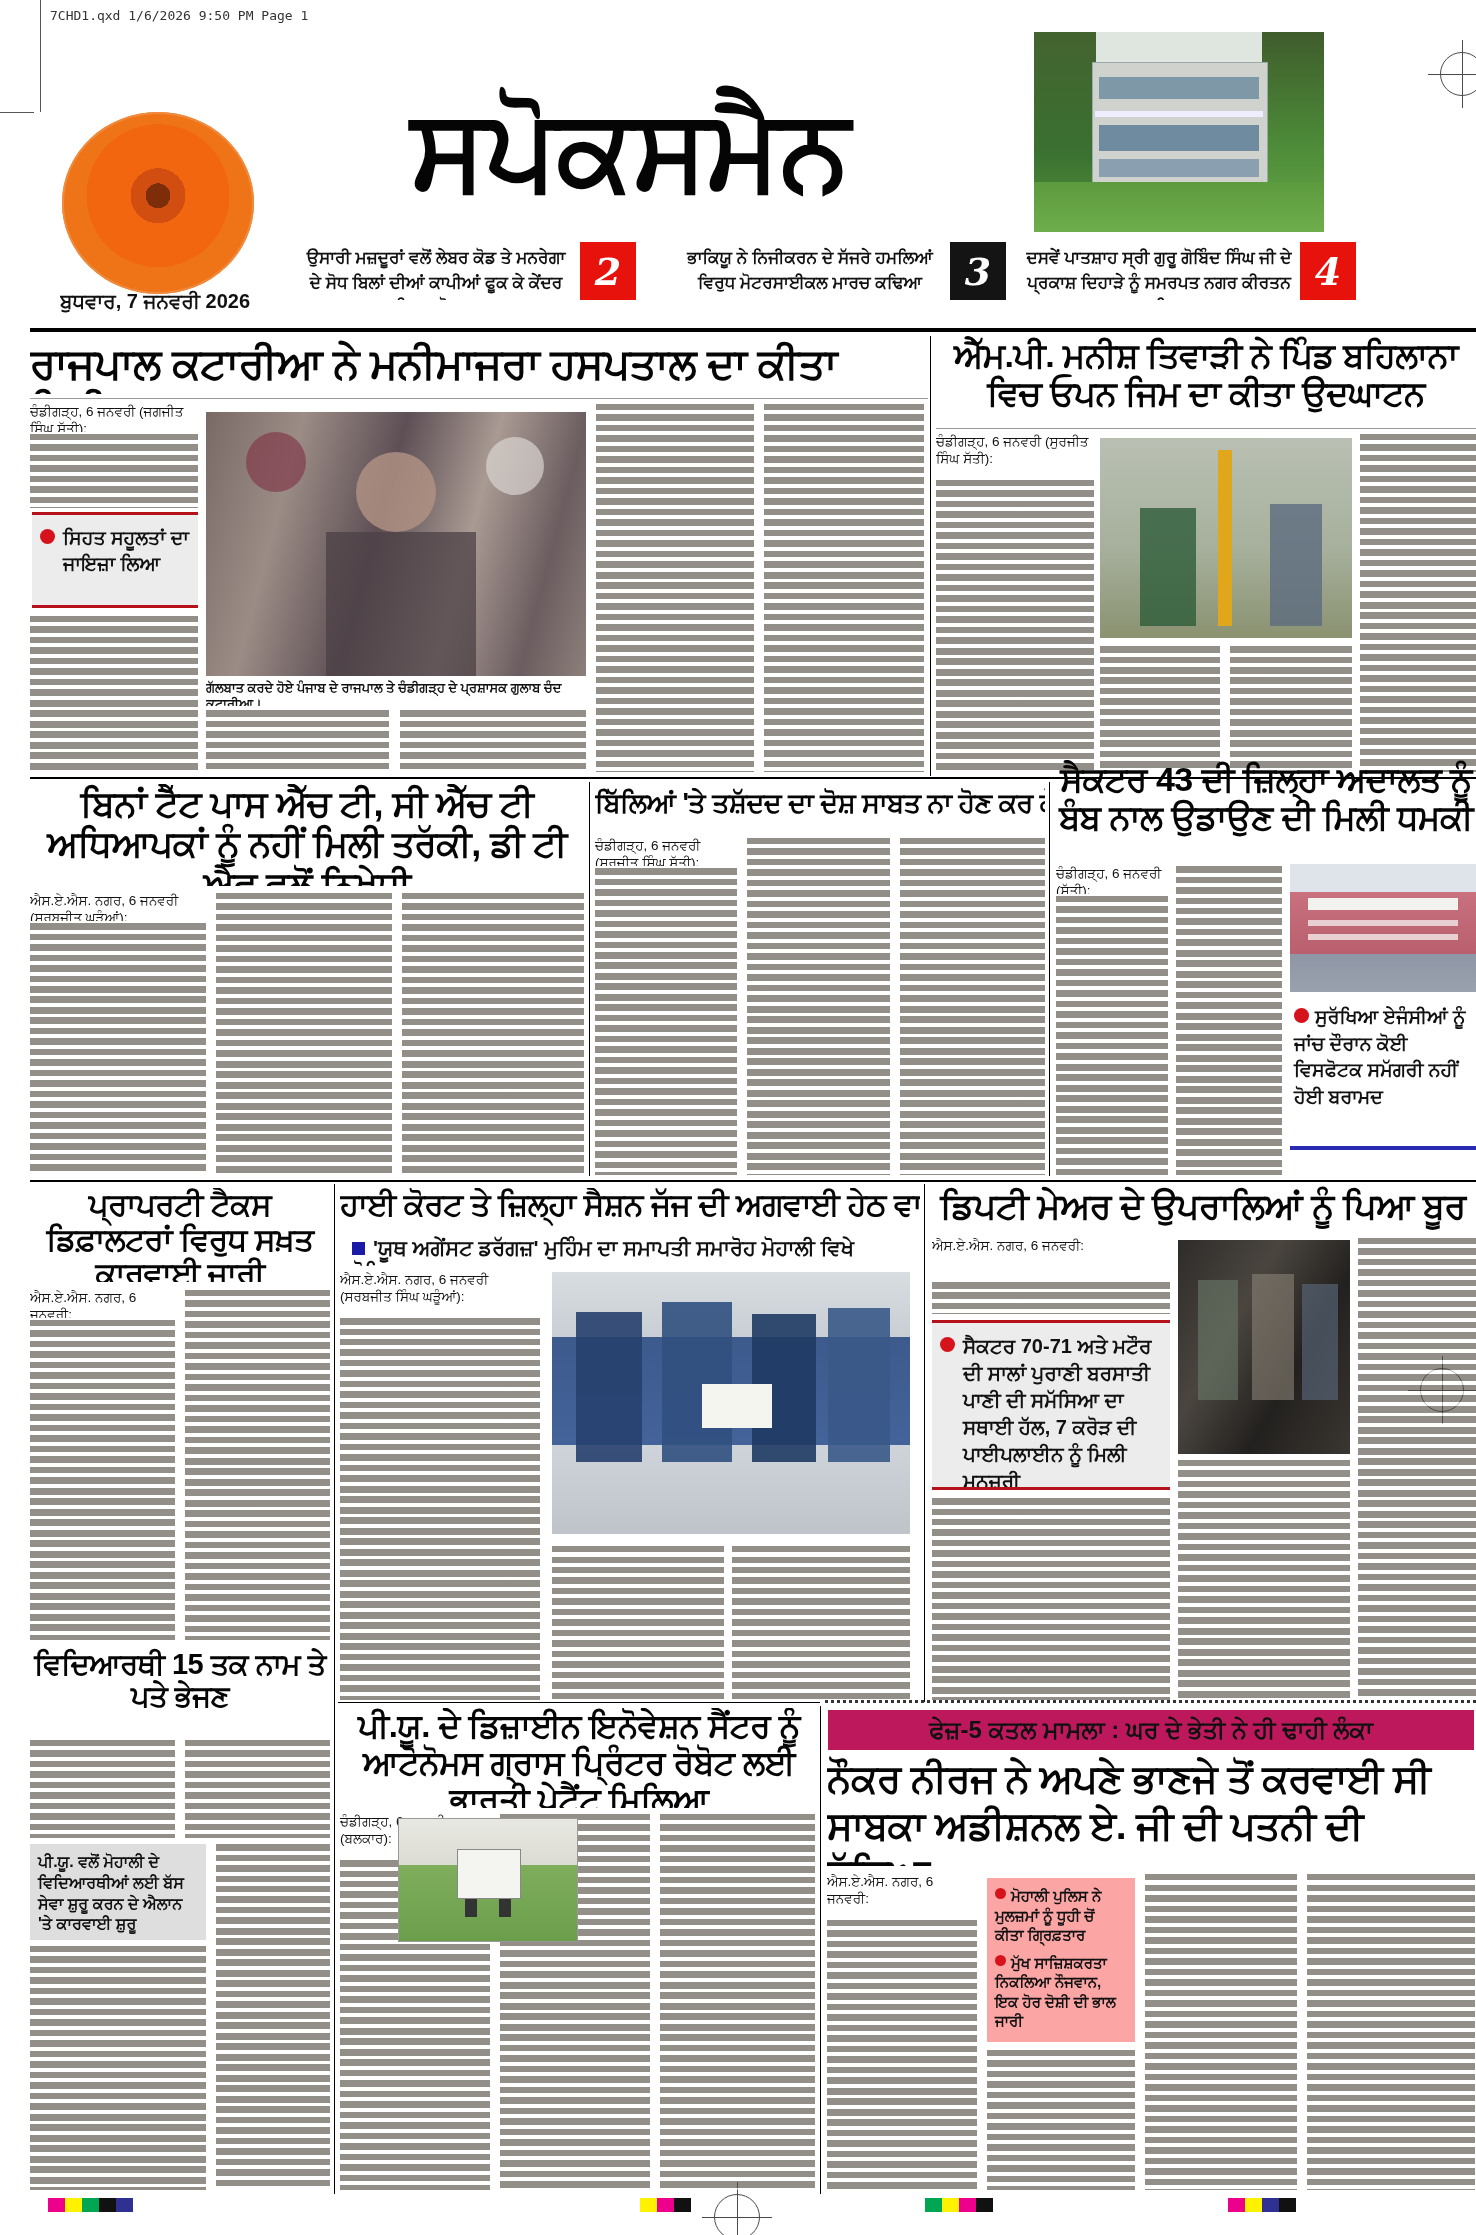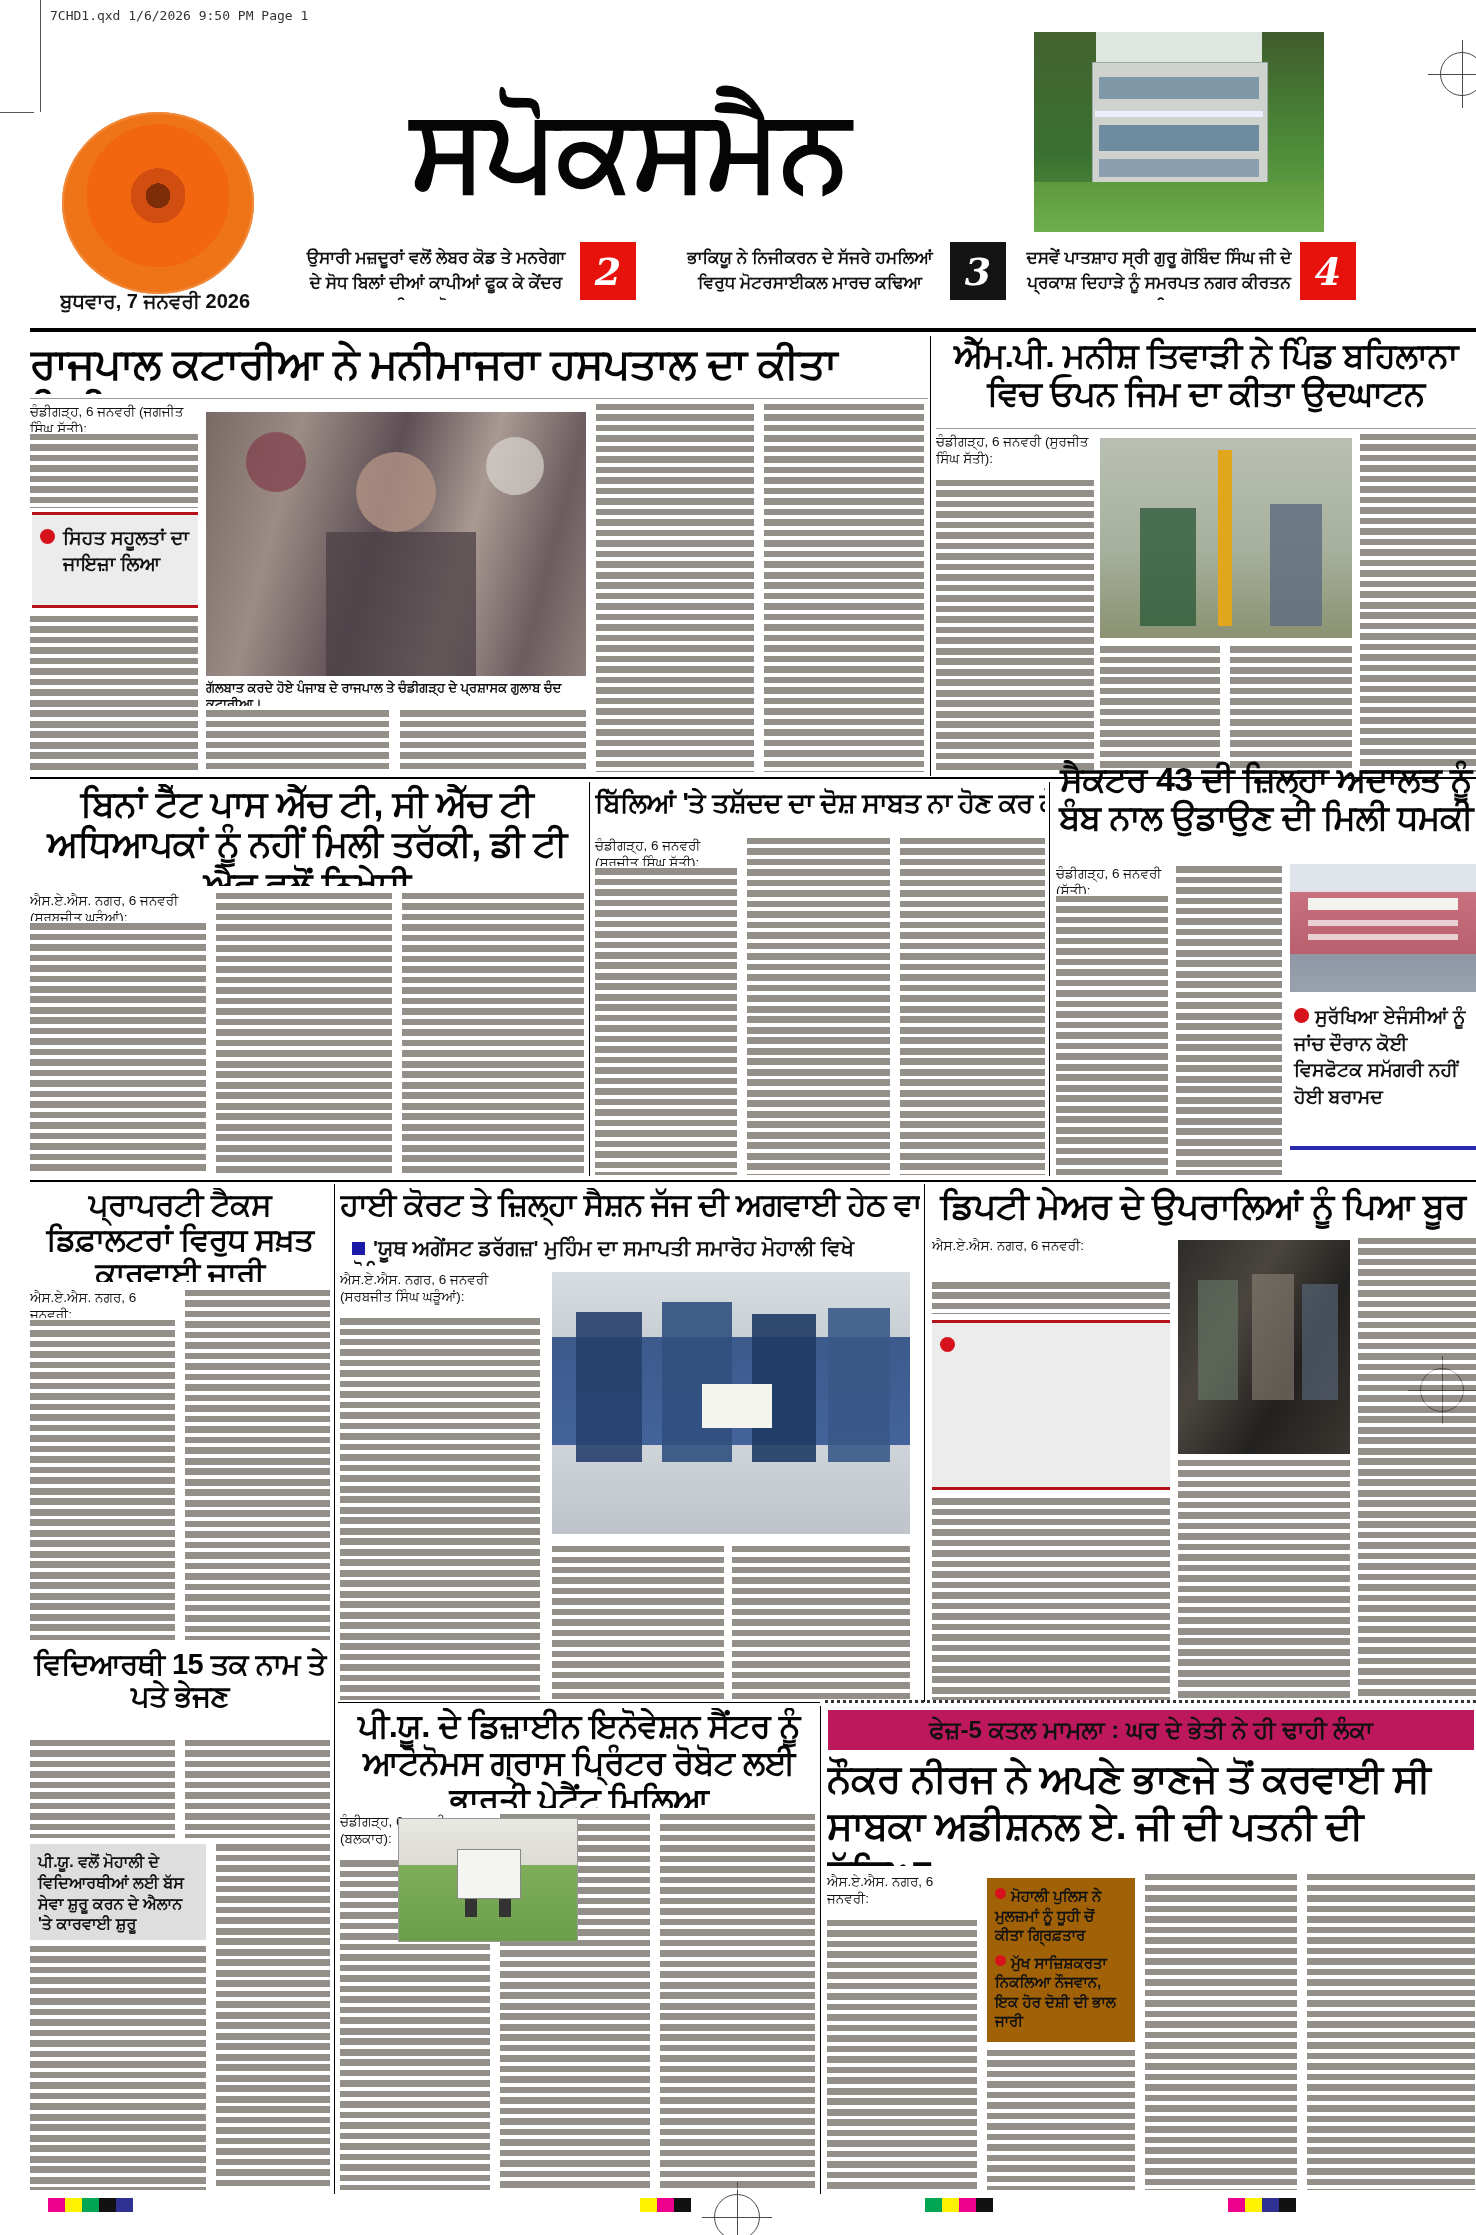--- a/index.html
+++ b/index.html
@@ -188,20 +188,21 @@
   <div class="abs faux" style="left:552px;top:1546px;width:172px;height:154px;"></div>
   <div class="abs faux" style="left:732px;top:1546px;width:178px;height:154px;"></div>
 
   <div class="abs rule" style="left:924px;top:1184px;width:1px;height:518px;"></div>
 
   <div class="abs headline center" style="left:930px;top:1186px;width:546px;height:44px;font-size:35px;white-space:nowrap;">ਡਿਪਟੀ ਮੇਅਰ ਦੇ ਉਪਰਾਲਿਆਂ ਨੂੰ ਪਿਆ ਬੂਰ</div>
   <div class="abs dateline" style="left:932px;top:1238px;width:238px;height:40px;">ਐਸ.ਏ.ਐਸ. ਨਗਰ, 6 ਜਨਵਰੀ:</div>
   <div class="abs faux" style="left:932px;top:1282px;width:238px;height:32px;"></div>
   <div class="abs pullbox" style="left:932px;top:1320px;width:238px;height:170px;">
     <span class="dot"></span>
+    <span class="txt" style="font-size:20px;">ਸੈਕਟਰ 70-71 ਅਤੇ ਮਟੌਰ ਦੀ ਸਾਲਾਂ ਪੁਰਾਣੀ ਬਰਸਾਤੀ ਪਾਣੀ ਦੀ ਸਮੱਸਿਆ ਦਾ ਸਥਾਈ ਹੱਲ, 7 ਕਰੋੜ ਦੀ ਪਾਈਪਲਾਈਨ ਨੂੰ ਮਿਲੀ ਮਨਜ਼ੂਰੀ</span>
   </div>
   <div class="abs faux" style="left:932px;top:1498px;width:238px;height:202px;"></div>
   <div class="abs photo" style="left:1178px;top:1240px;width:172px;height:214px;background:
       linear-gradient(120deg,#2e2c2a 0%,#4a453f 35%,#23211f 65%,#3a3631 100%);">
     <div class="abs" style="left:20px;top:40px;width:40px;height:120px;background:#6a7c6a;opacity:.6;"></div>
     <div class="abs" style="left:74px;top:34px;width:42px;height:126px;background:#8a8276;opacity:.6;"></div>
     <div class="abs" style="left:124px;top:44px;width:36px;height:116px;background:#5d6d80;opacity:.6;"></div>
   </div>
   <div class="abs faux" style="left:1178px;top:1460px;width:172px;height:240px;"></div>
   <div class="abs faux" style="left:1358px;top:1238px;width:118px;height:462px;"></div>
@@ -221,21 +222,21 @@
     <div class="abs" style="left:100px;top:80px;width:12px;height:18px;background:#333;"></div>
   </div>
 
   <div class="abs rule" style="left:820px;top:1706px;width:1px;height:488px;"></div>
 
   <div class="abs kicker" style="left:828px;top:1710px;width:646px;height:40px;">ਫੇਜ਼-5 ਕਤਲ ਮਾਮਲਾ : ਘਰ ਦੇ ਭੇਤੀ ਨੇ ਹੀ ਢਾਹੀ ਲੰਕਾ</div>
   <div class="abs headline" style="left:827px;top:1756px;width:648px;height:110px;font-size:39px;line-height:1.2;">ਨੌਕਰ ਨੀਰਜ ਨੇ ਅਪਣੇ ਭਾਣਜੇ ਤੋਂ ਕਰਵਾਈ ਸੀ ਸਾਬਕਾ ਅਡੀਸ਼ਨਲ ਏ. ਜੀ ਦੀ ਪਤਨੀ ਦੀ ਹੱਤਿਆ</div>
   <div class="abs dateline" style="left:827px;top:1874px;width:150px;height:42px;">ਐਸ.ਏ.ਐਸ. ਨਗਰ, 6 ਜਨਵਰੀ:</div>
   <div class="abs faux" style="left:827px;top:1920px;width:150px;height:270px;"></div>
 
-  <div class="abs graybox" style="left:987px;top:1878px;width:148px;height:164px;background:#a16207;font-size:15px;line-height:1.3;">
+  <div class="abs graybox" style="left:987px;top:1878px;width:148px;height:164px;background:#fca5a5;font-size:15px;line-height:1.3;">
     <div style="margin-bottom:8px;">
       <span class="dot" style="float:left;width:11px;height:11px;margin:2px 5px 0 0;"></span>
       <span>ਮੋਹਾਲੀ ਪੁਲਿਸ ਨੇ ਮੁਲਜ਼ਮਾਂ ਨੂੰ ਧੂਹੀ ਚੋਂ ਕੀਤਾ ਗ੍ਰਿਫ਼ਤਾਰ</span>
     </div>
     <div>
       <span class="dot" style="float:left;width:11px;height:11px;margin:2px 5px 0 0;"></span>
       <span>ਮੁੱਖ ਸਾਜ਼ਿਸ਼ਕਰਤਾ ਨਿਕਲਿਆ ਨੌਜਵਾਨ, ਇਕ ਹੋਰ ਦੋਸ਼ੀ ਦੀ ਭਾਲ ਜਾਰੀ</span>
     </div>
   </div>
   <div class="abs faux" style="left:987px;top:2050px;width:148px;height:140px;"></div>

